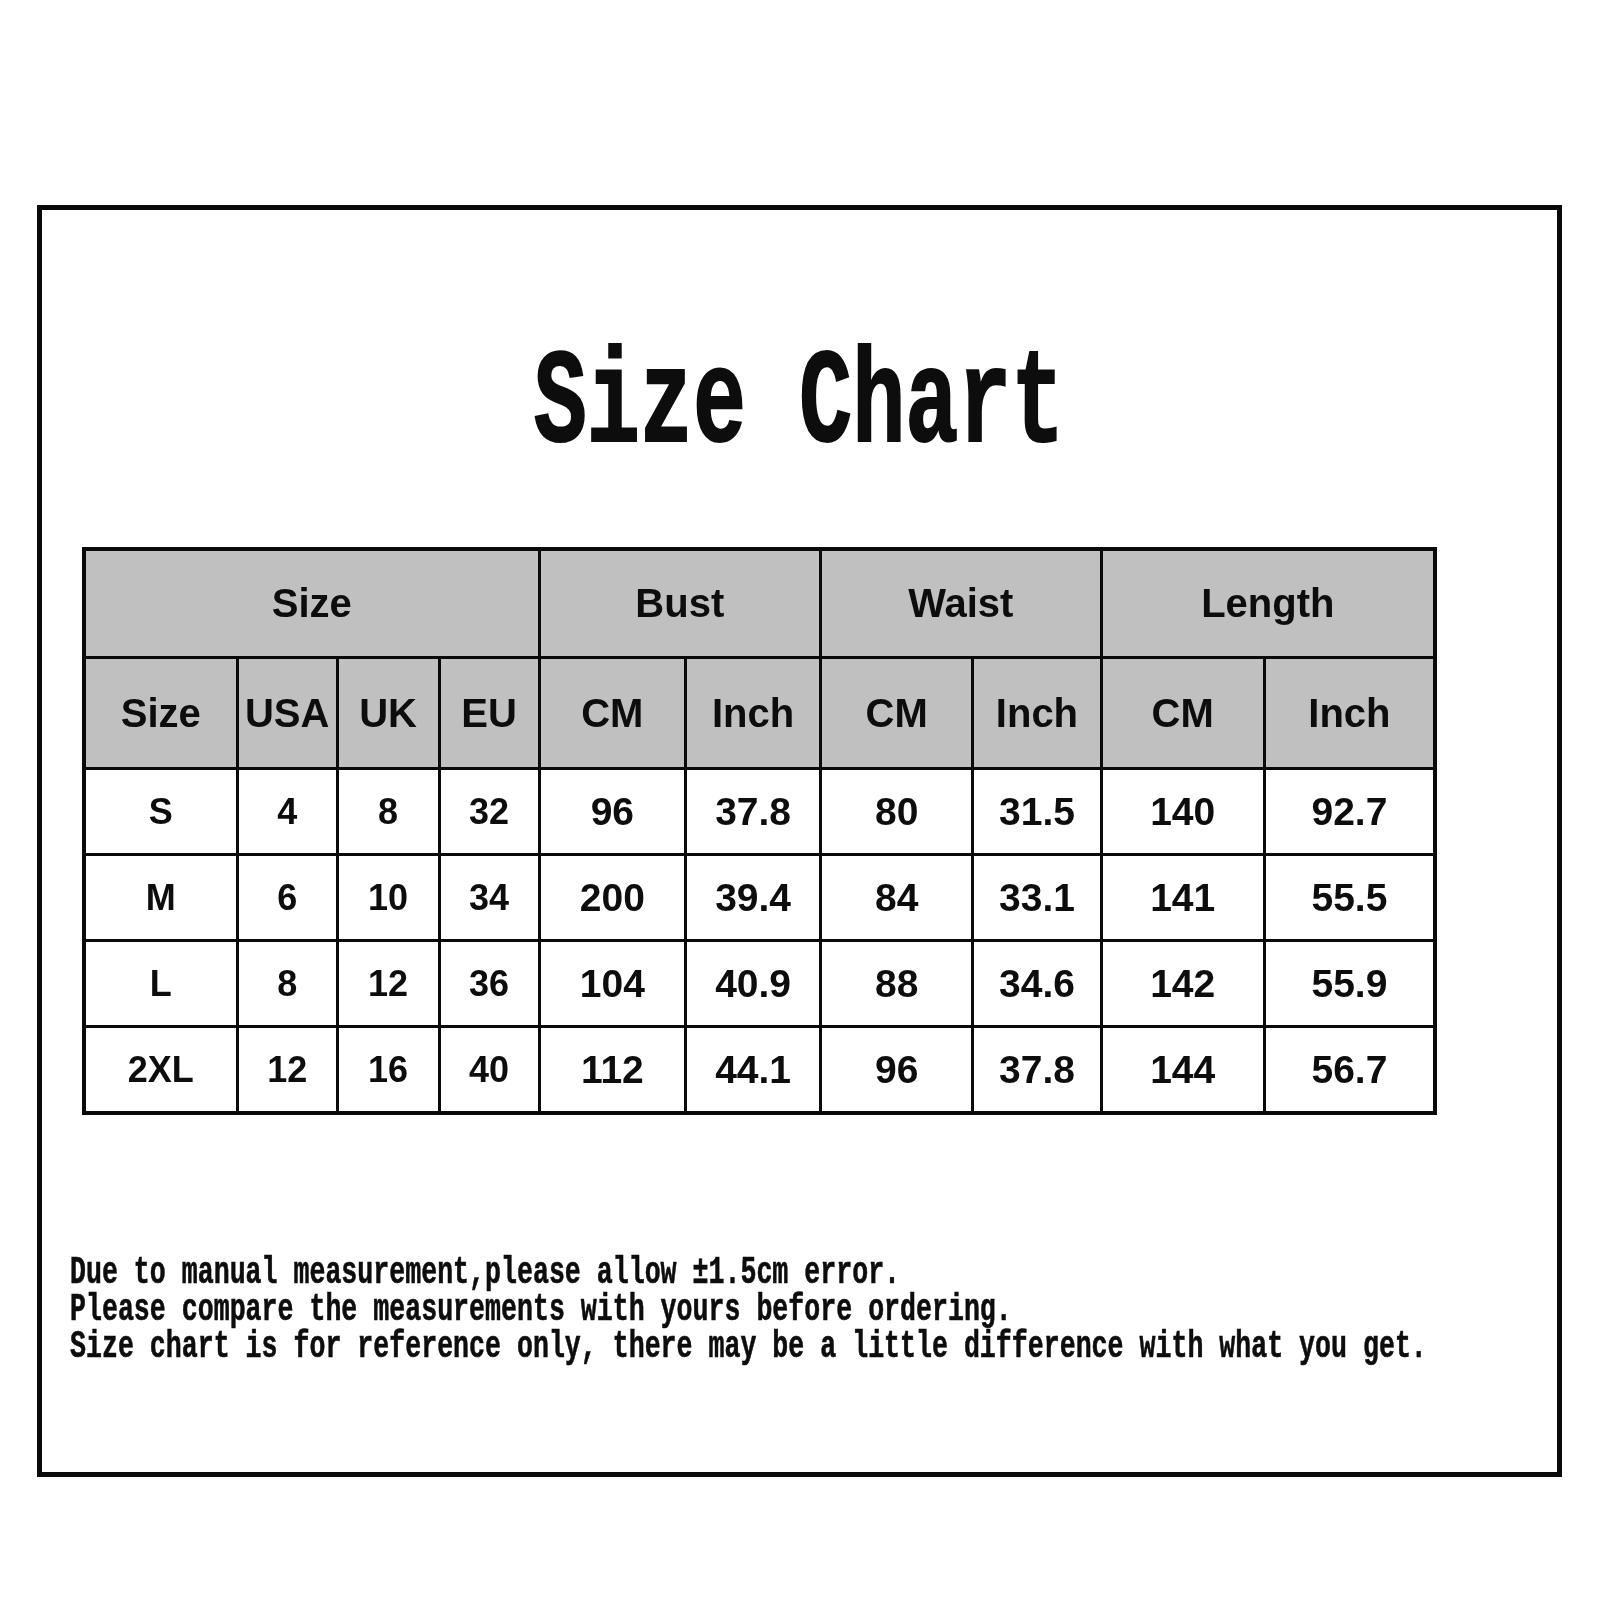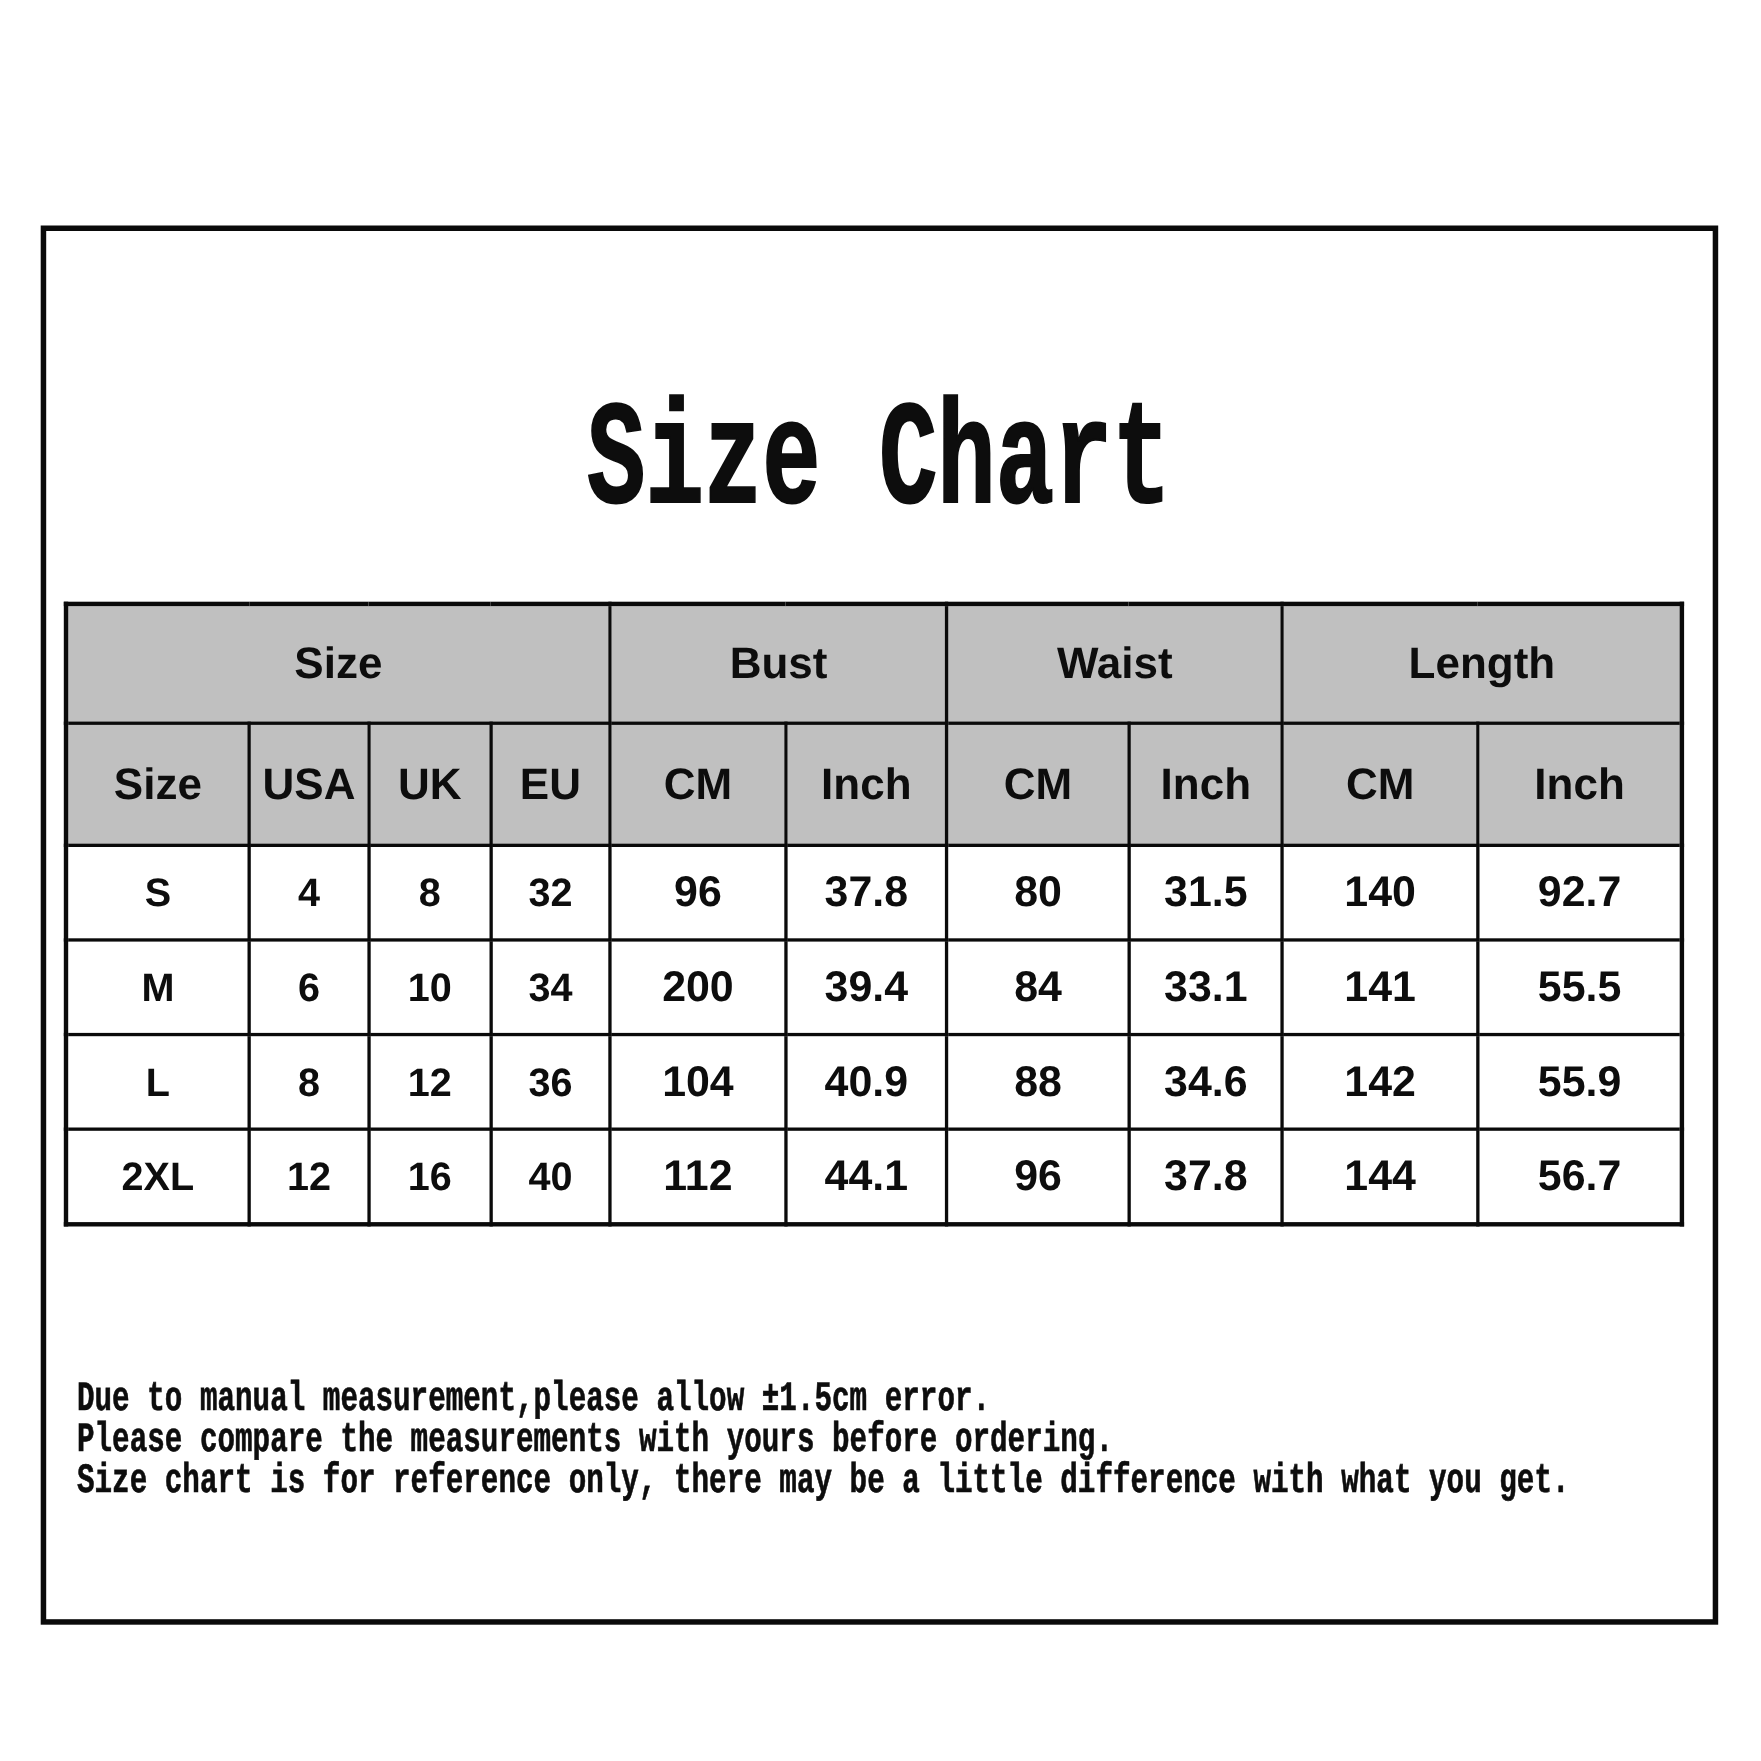--- a/index.html
+++ b/index.html
@@ -24,41 +24,41 @@
     height: 1272px;
     border: 5px solid #0a0a0a;
     box-sizing: border-box;
     background: #ffffff;
   }
   .title {
     position: absolute;
     left: 0;
     right: 0;
     top: 140px;
-    margin: 16px;
+    margin: 0;
     text-align: center;
     font-weight: 700;
     white-space: nowrap;
   }
   .title-inner {
     display: inline-block;
     font-family: "Liberation Mono", "DejaVu Sans Mono", monospace;
     font-size: 134px;
     line-height: 110px;
     font-weight: 700;
     transform: scaleX(0.66);
     transform-origin: 50% 50%;
     -webkit-text-stroke: 2px #0d0d0d;
     color: #0d0d0d;
   }
   table.size-table {
     position: absolute;
-    left: 16px;
+    left: 40px;
     top: 337px;
-    width: 1473px;
+    width: 1355px;
     border-collapse: collapse;
     table-layout: fixed;
   }
   table.size-table th,
   table.size-table td {
     border: 3px solid #0a0a0a;
     text-align: center;
     vertical-align: middle;
     padding: 0;
     overflow: hidden;

